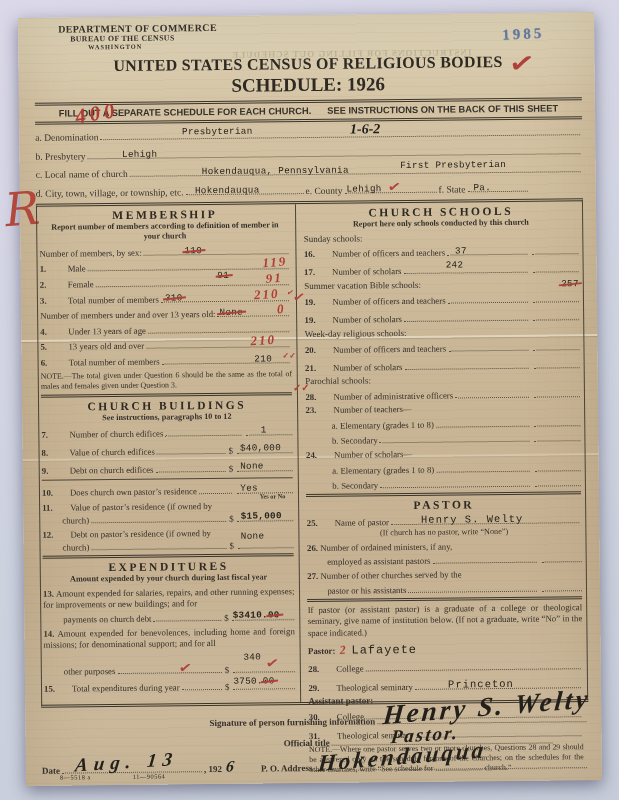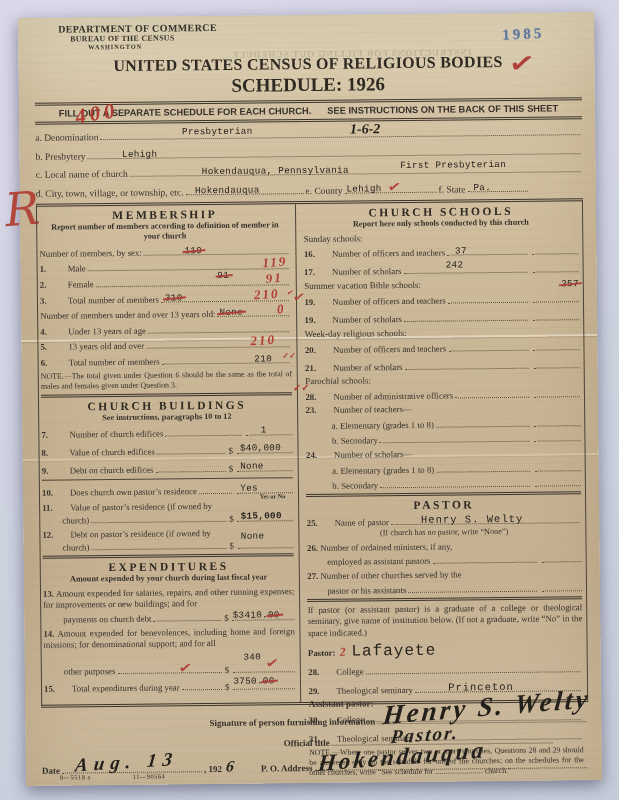--- a/index.html
+++ b/index.html
@@ -282,21 +282,21 @@
       </div>
 
       <div class="sec">
         <div class="sec-t">EXPENDITURES</div>
         <div class="sec-s">Amount expended by your church during last fiscal year</div>
         <div class="qtext"><b>13.</b> <span>Amount expended for salaries, repairs, and other running expenses; for improvements or new buildings; and for</span></div>
         <div class="fr ind2">
           <span class="lbl">payments on church debt</span>
           <span class="dots"></span>
           <span class="pre">$</span>
-          <span class="blank" style="width:62px;">
+          <span class="blank" style="width:62px;font-weight:bold;">
             <span class="tv" style="left:0;"><span>$3410.</span><span class="stk">00</span></span>
           </span>
         </div>
         <div class="qtext"><b>14.</b> <span>Amount expended for benevolences, including home and foreign missions; for denominational support; and for all</span></div>
         <div class="typed-above tv">340</div>
         <div class="fr ind2" style="margin-top:0;">
           <span class="lbl">other purposes</span>
           <span class="dots">
             <span class="ck" style="right:30%;bottom:-4px;font-size:13px;">✓</span>
           </span>
@@ -427,21 +427,21 @@
           <span class="dots"></span>
           <span class="blank" style="width:40px;"></span>
         </div>
       </div>
 
       <div class="sec">
         <div class="qtext" style="margin-top:2px;">If pastor (or assistant pastor) is a graduate of a college or theological seminary, give name of institution below.  (If not a graduate, write “No” in the space indicated.)</div>
         <div class="fr">
           <span class="lbl" style="font-weight:bold;">Pastor:</span>
           <span class="rv" style="position:static;transform:rotate(-4deg);font-size:12px;margin:0 4px;">2</span>
-          <span class="tv" style="font-size:16px;letter-spacing:1px;">Lafayete</span>
+          <span class="tv" style="font-size:12px;letter-spacing:1px;">Lafayete</span>
         </div>
         <div class="fr">
           <span class="num">28.</span>
           <span class="lbl">College</span>
           <span class="dots"></span>
         </div>
         <div class="fr" style="margin-top:7px;">
           <span class="num">29.</span>
           <span class="lbl">Theological seminary</span>
           <span class="dots">

